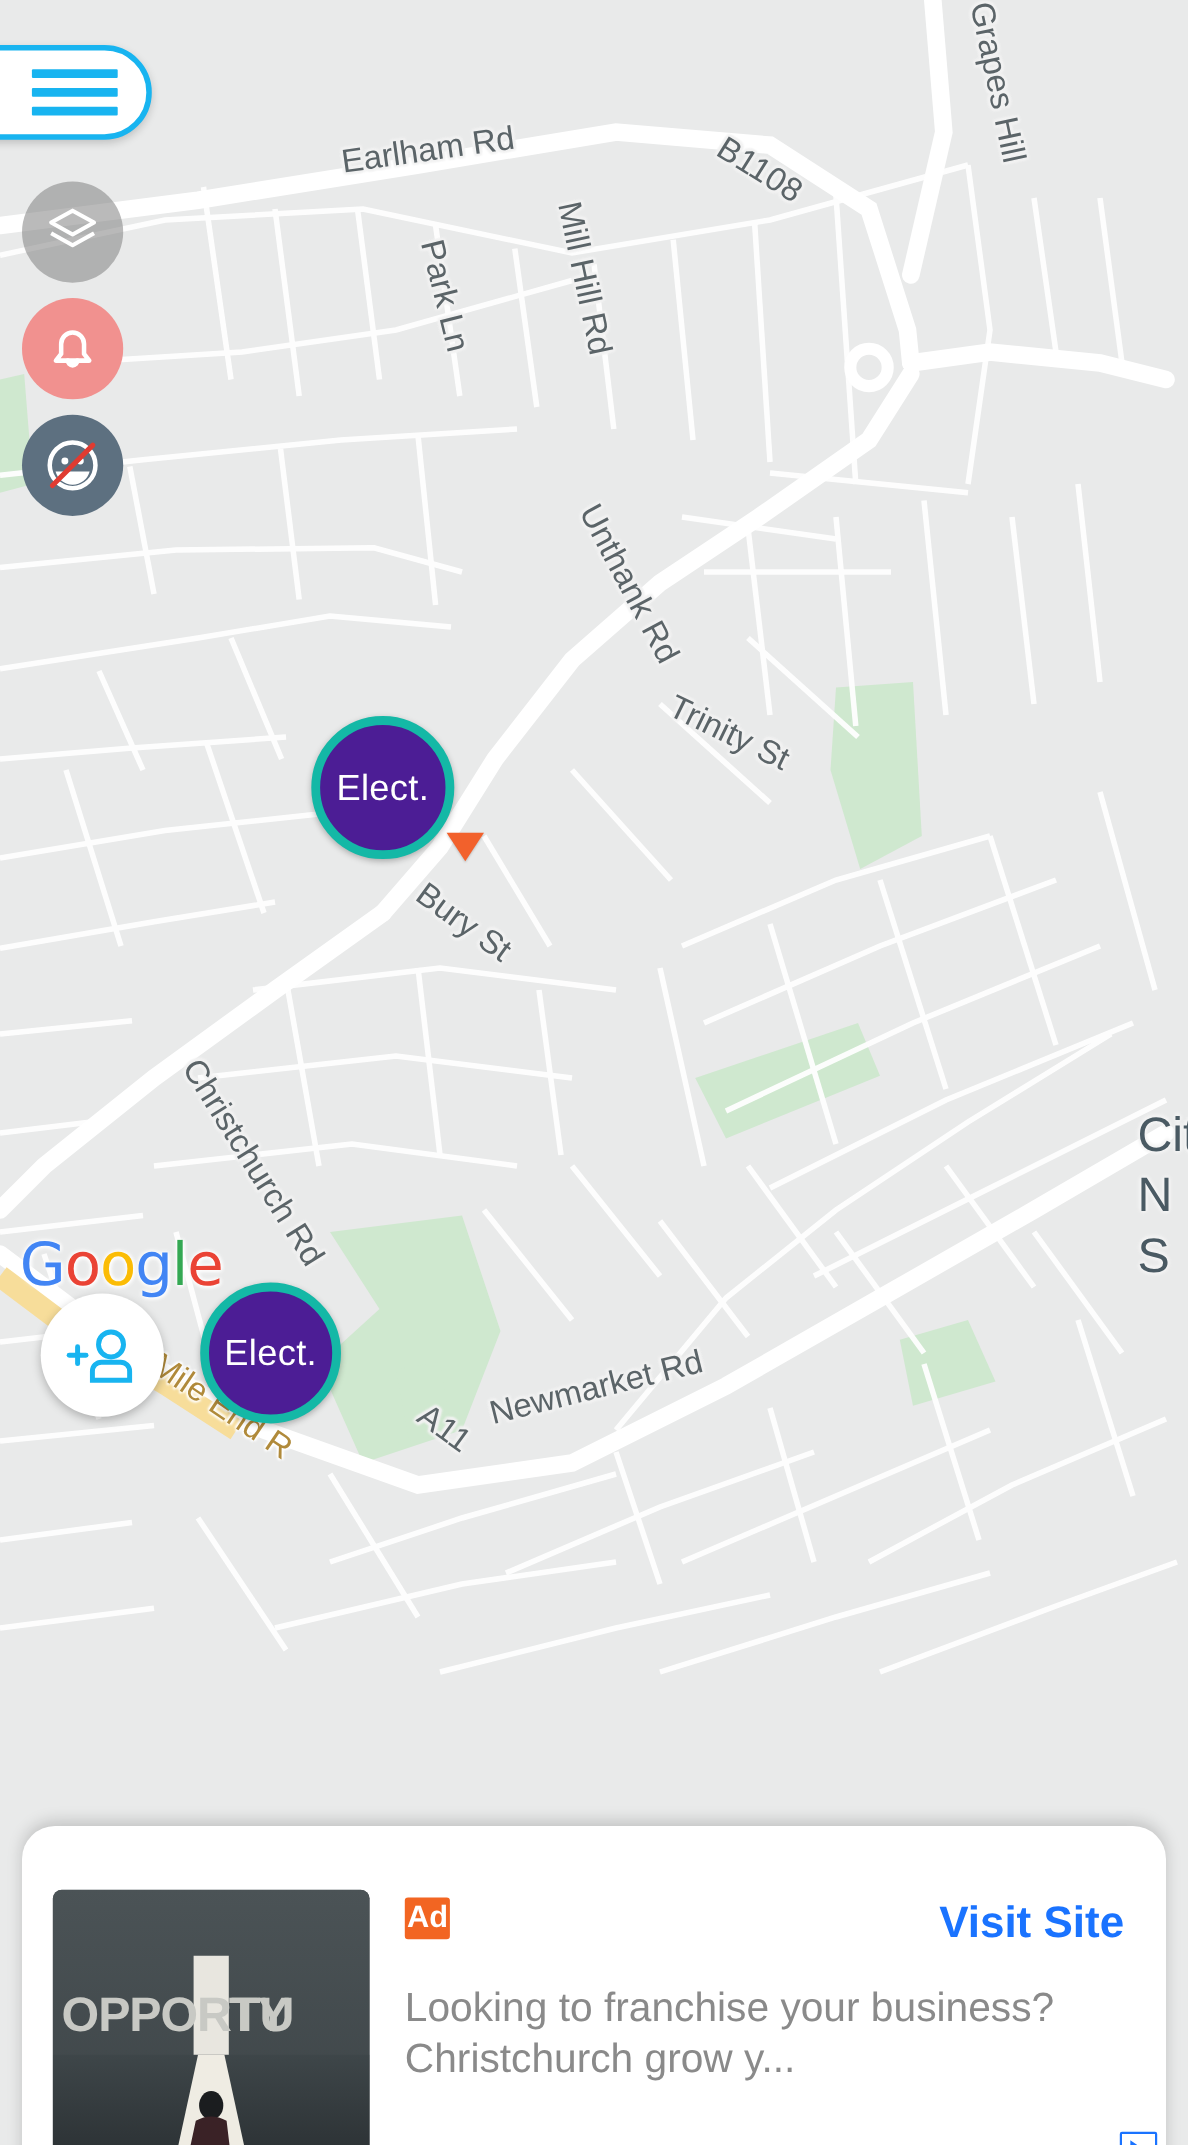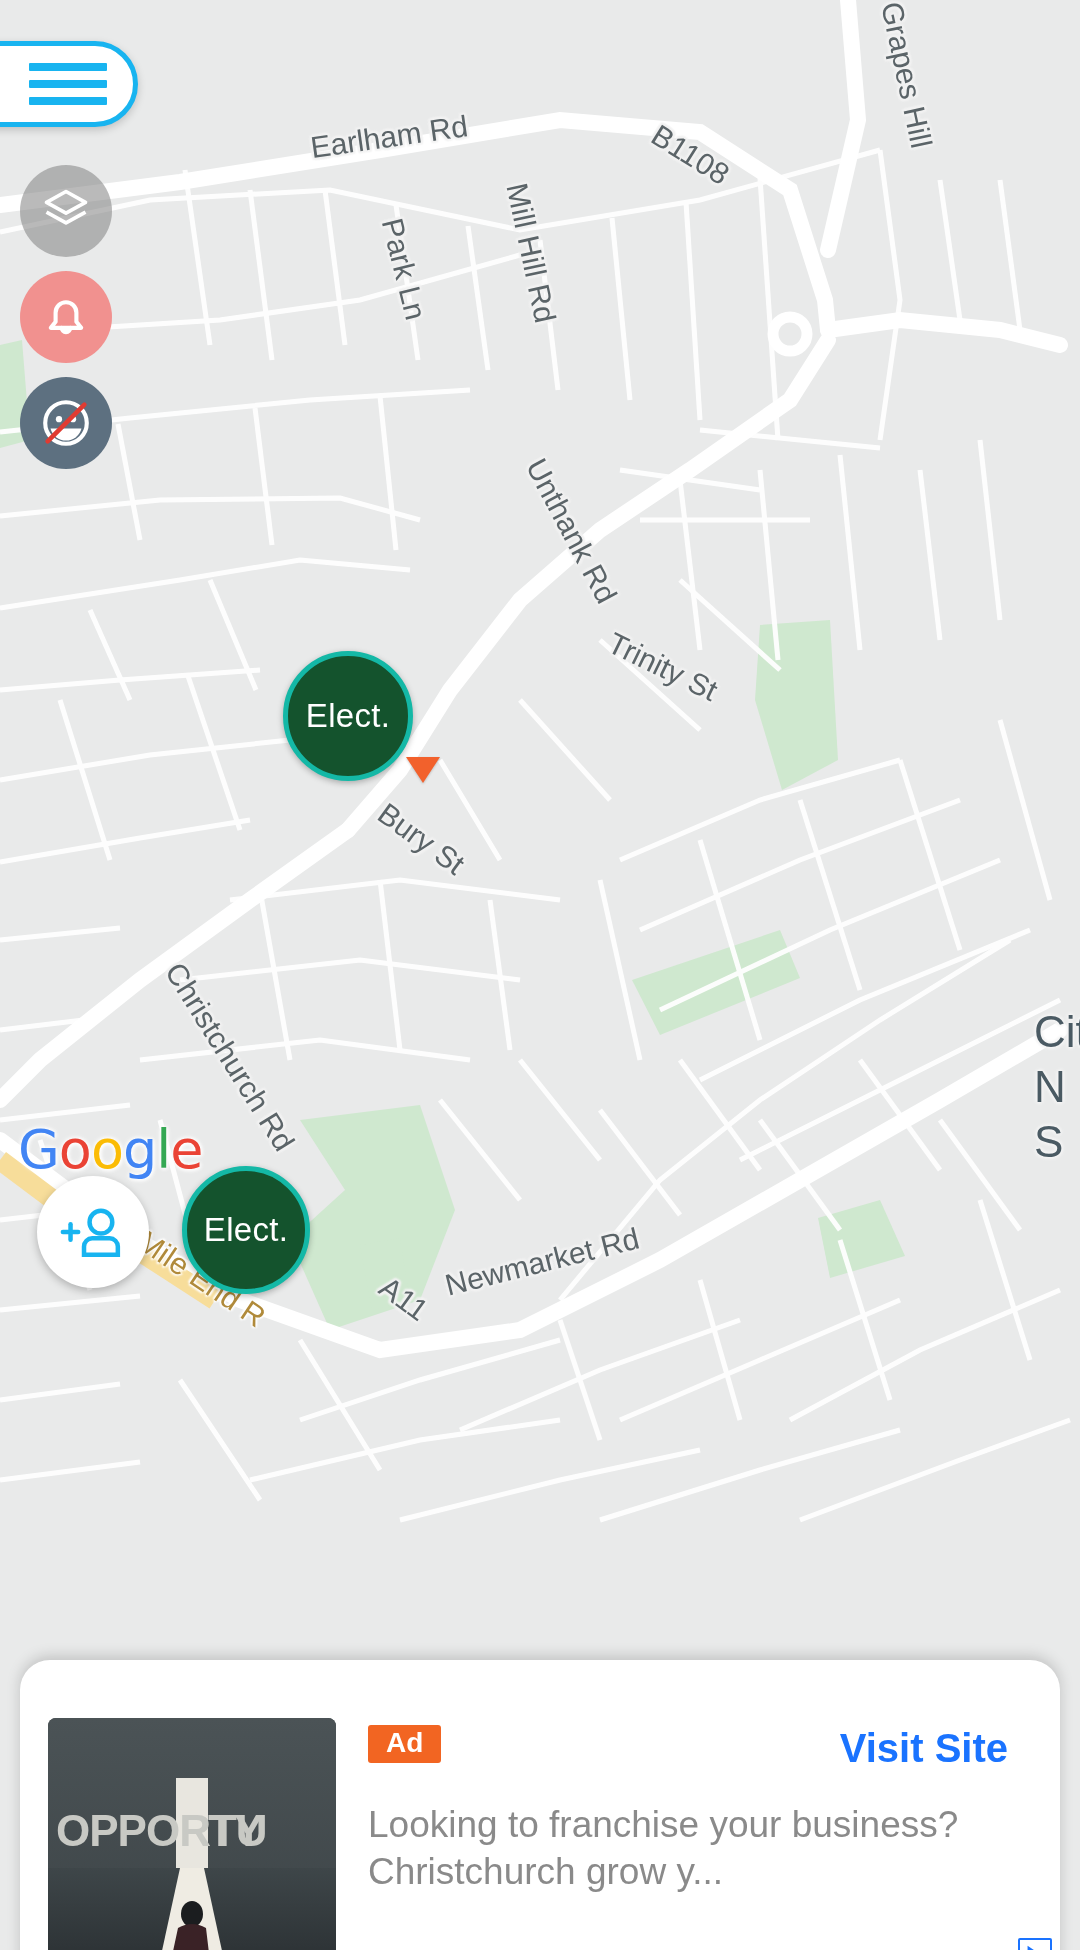--- a/index.html
+++ b/index.html
@@ -100,22 +100,22 @@
   #fab-incognito {
     left: 20px; top: 377px;
     width: 92px; height: 92px;
     background: #5d7080;
   }
 
   
   .elect-marker {
     position: absolute;
     border-radius: 50%;
-    background: #14532d;
-    border: 5px solid #14b8a6;
+    background: #4c1d95;
+    border: 8px solid #14b8a6;
     box-shadow: 0 2px 6px rgba(0,0,0,.28);
     display: flex;
     align-items: center;
     justify-content: center;
     color: #ffffff;
     font-size: 33px;
     letter-spacing: .3px;
   }
   #marker-1 { left: 283px; top: 651px; width: 130px; height: 130px; }
   #marker-2 { left: 182px; top: 1166px; width: 128px; height: 128px; }
@@ -176,21 +176,21 @@
     overflow: hidden;
     background: #3a4144;
   }
   #ad-body { flex: 1; padding-left: 32px; position: relative; }
   #ad-headline-row { display: flex; align-items: flex-start; }
   #ad-badge {
     background: #f26522;
     color: #ffffff;
     font-size: 28px;
     font-weight: bold;
-    padding: 4px 18px 6px;
+    padding: 4px 2px 6px;
     border-radius: 3px;
     line-height: 1;
     margin-top: 7px;
     flex: none;
   }
   #ad-title {
     color: #3c3c3c;
     font-size: 40px;
     font-weight: bold;
     line-height: 1.15;
@@ -199,21 +199,21 @@
   }
   #ad-desc {
     color: #8a8a8a;
     font-size: 37px;
     line-height: 1.28;
     margin-top: 38px;
     max-width: 620px;
   }
   #ad-cta {
     position: absolute;
-    right: 24px; top: 8px;
+    right: 10px; top: 8px;
     color: #1a73ff;
     font-size: 40px;
     font-weight: bold;
     white-space: nowrap;
   }
   #adchoices {
     position: absolute;
     right: 8px; bottom: 8px;
     width: 34px; height: 34px;
     border: 2px solid #1a73ff;

